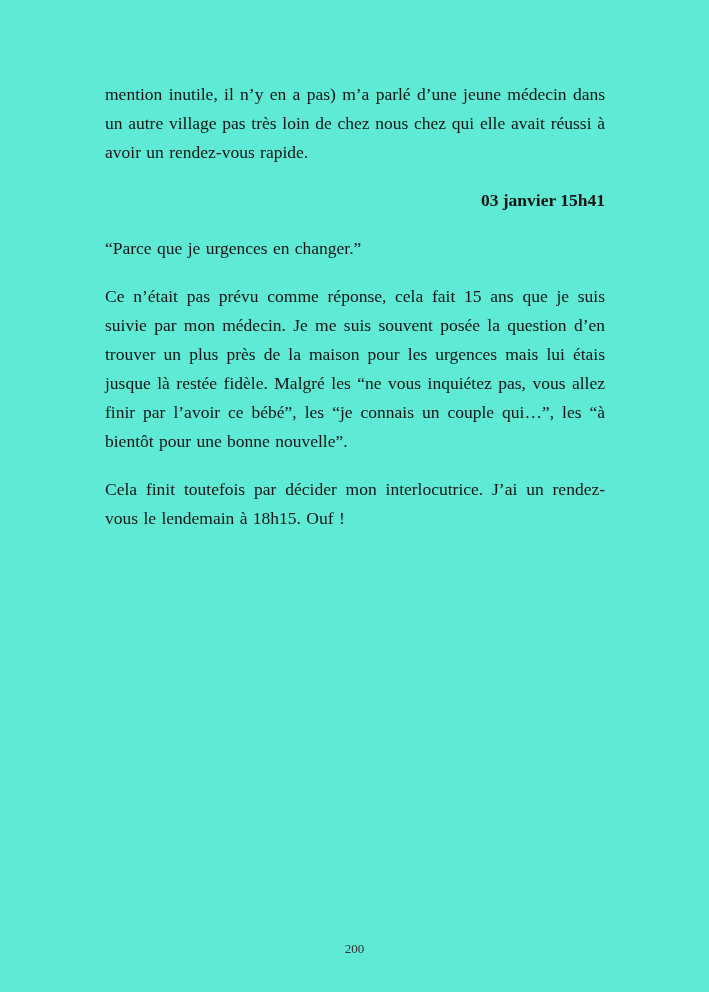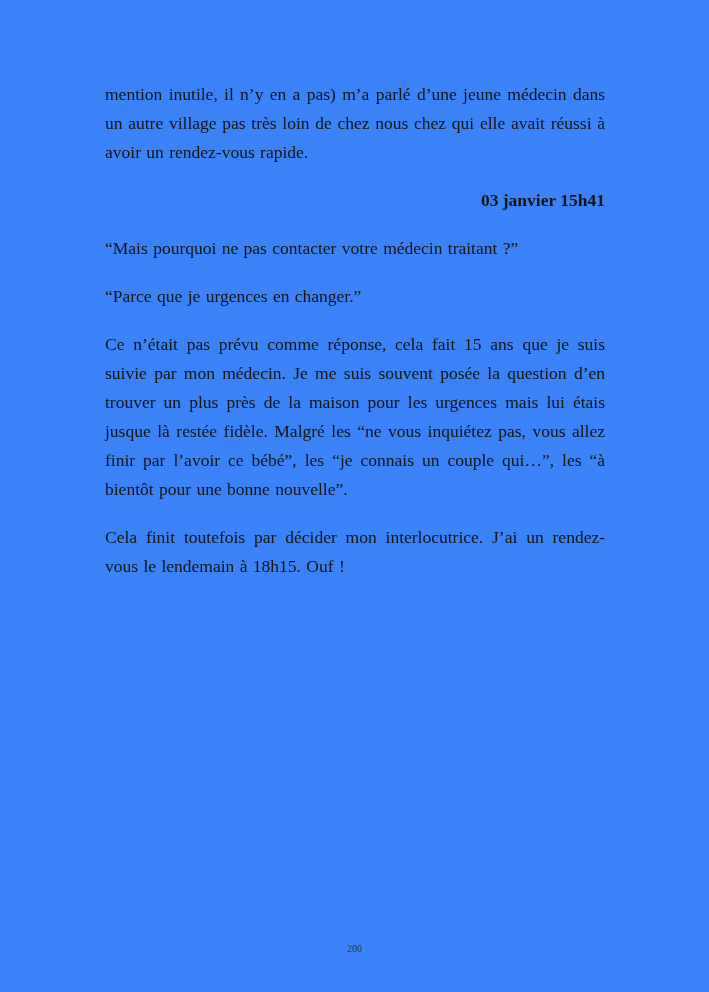--- a/index.html
+++ b/index.html
@@ -11,21 +11,21 @@
     width: 709px;
     height: 992px;
     position: relative;
     overflow: hidden;
     font-family: "Liberation Serif", "DejaVu Serif", serif;
     color: #141414;
   }
   .page {
     position: absolute;
     inset: 0;
-    background: #3b82f6;
+    background: #5eead4;
   }
   .text-block {
     position: absolute;
     left: 105px;
     right: 104px;
     top: 80px;
   }
   .para {
     font-size: 17.5px;
     line-height: 29px;
@@ -40,38 +40,37 @@
     font-weight: bold;
     text-align: right;
     margin: 0 0 19px 0;
   }
   .page-number {
     position: absolute;
     bottom: 36px;
     left: 0;
     width: 100%;
     text-align: center;
-    font-size: 10px;
+    font-size: 13px;
     line-height: 14px;
     color: #333333;
   }
 </style>
 </head>
 <body>
 
 <div class="page">
 
   <div class="text-block">
 
     <p class="para">mention inutile, il n’y en a pas) m’a parlé d’une jeune médecin dans un autre village pas très loin de chez nous chez qui elle avait réussi à avoir un rendez-vous rapide.</p>
 
     <h2 class="heading">03 janvier 15h41</h2>
 
 
-    <p class="para">“Mais pourquoi ne pas contacter votre médecin traitant ?”</p>
 
     <p class="para">“Parce que je urgences en changer.”</p>
 
     <p class="para">Ce n’était pas prévu comme réponse, cela fait 15 ans que je suis suivie par mon médecin. Je me suis souvent posée la question d’en trouver un plus près de la maison pour les urgences mais lui étais jusque là restée fidèle. Malgré les “ne vous inquiétez pas, vous allez finir par l’avoir ce bébé”, les “je connais un couple qui…”, les “à bientôt pour une bonne nouvelle”.</p>
 
     <p class="para">Cela finit toutefois par décider mon interlocutrice. J’ai un rendez-vous le lendemain à 18h15. Ouf !</p>
 
 
 
   </div>

